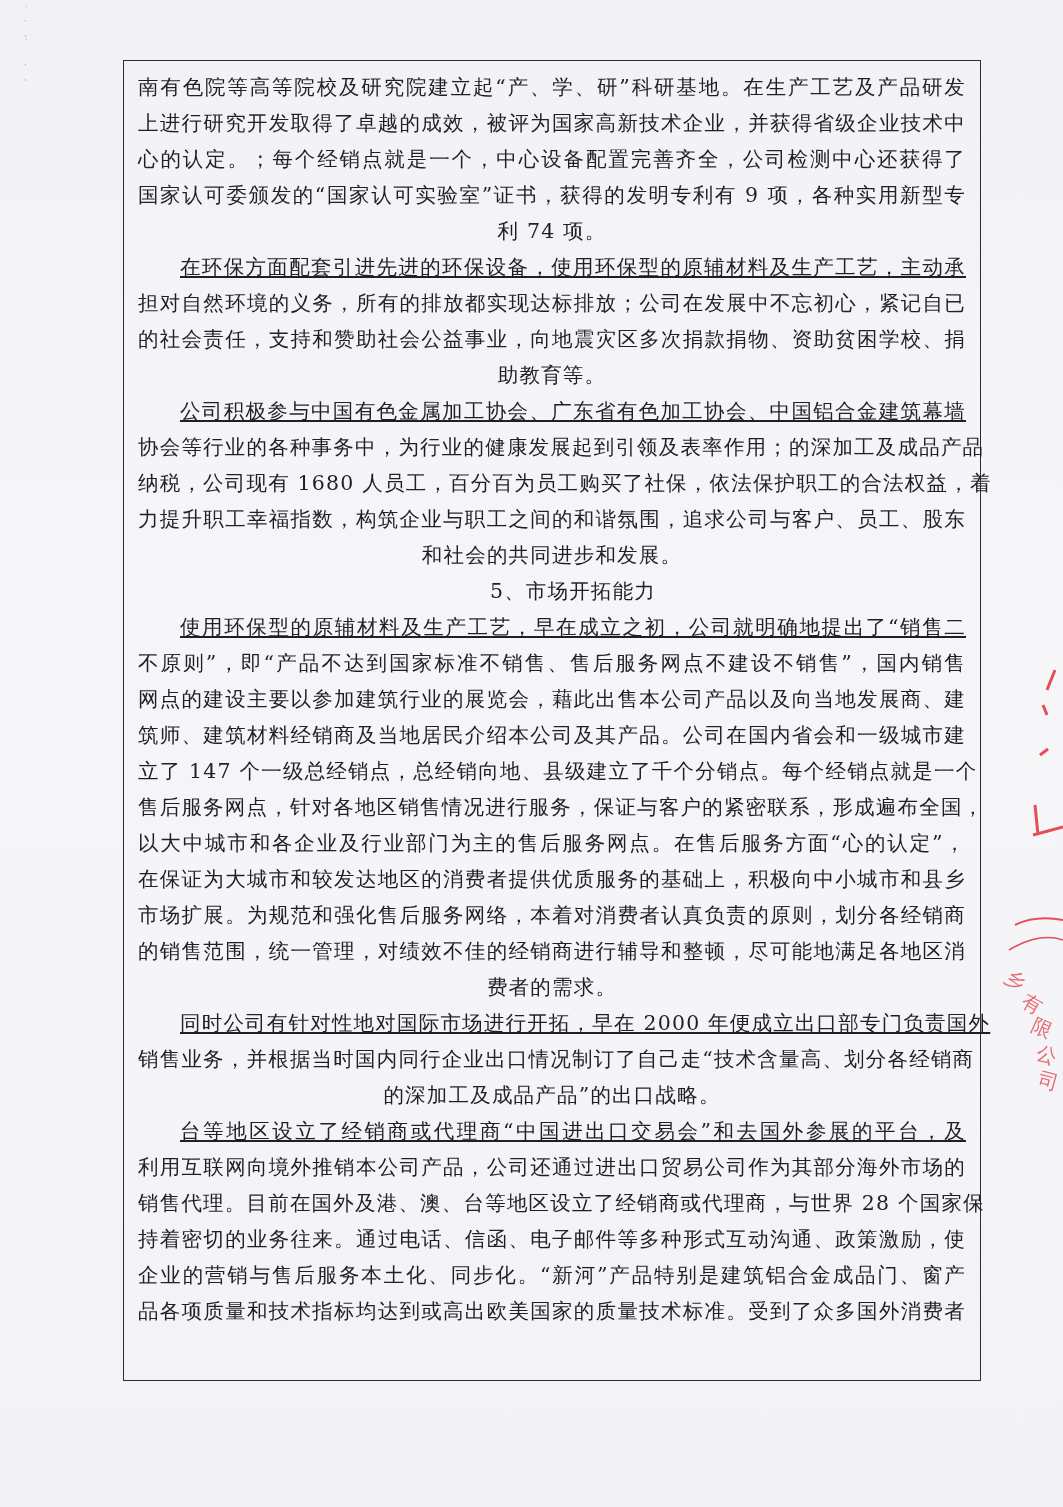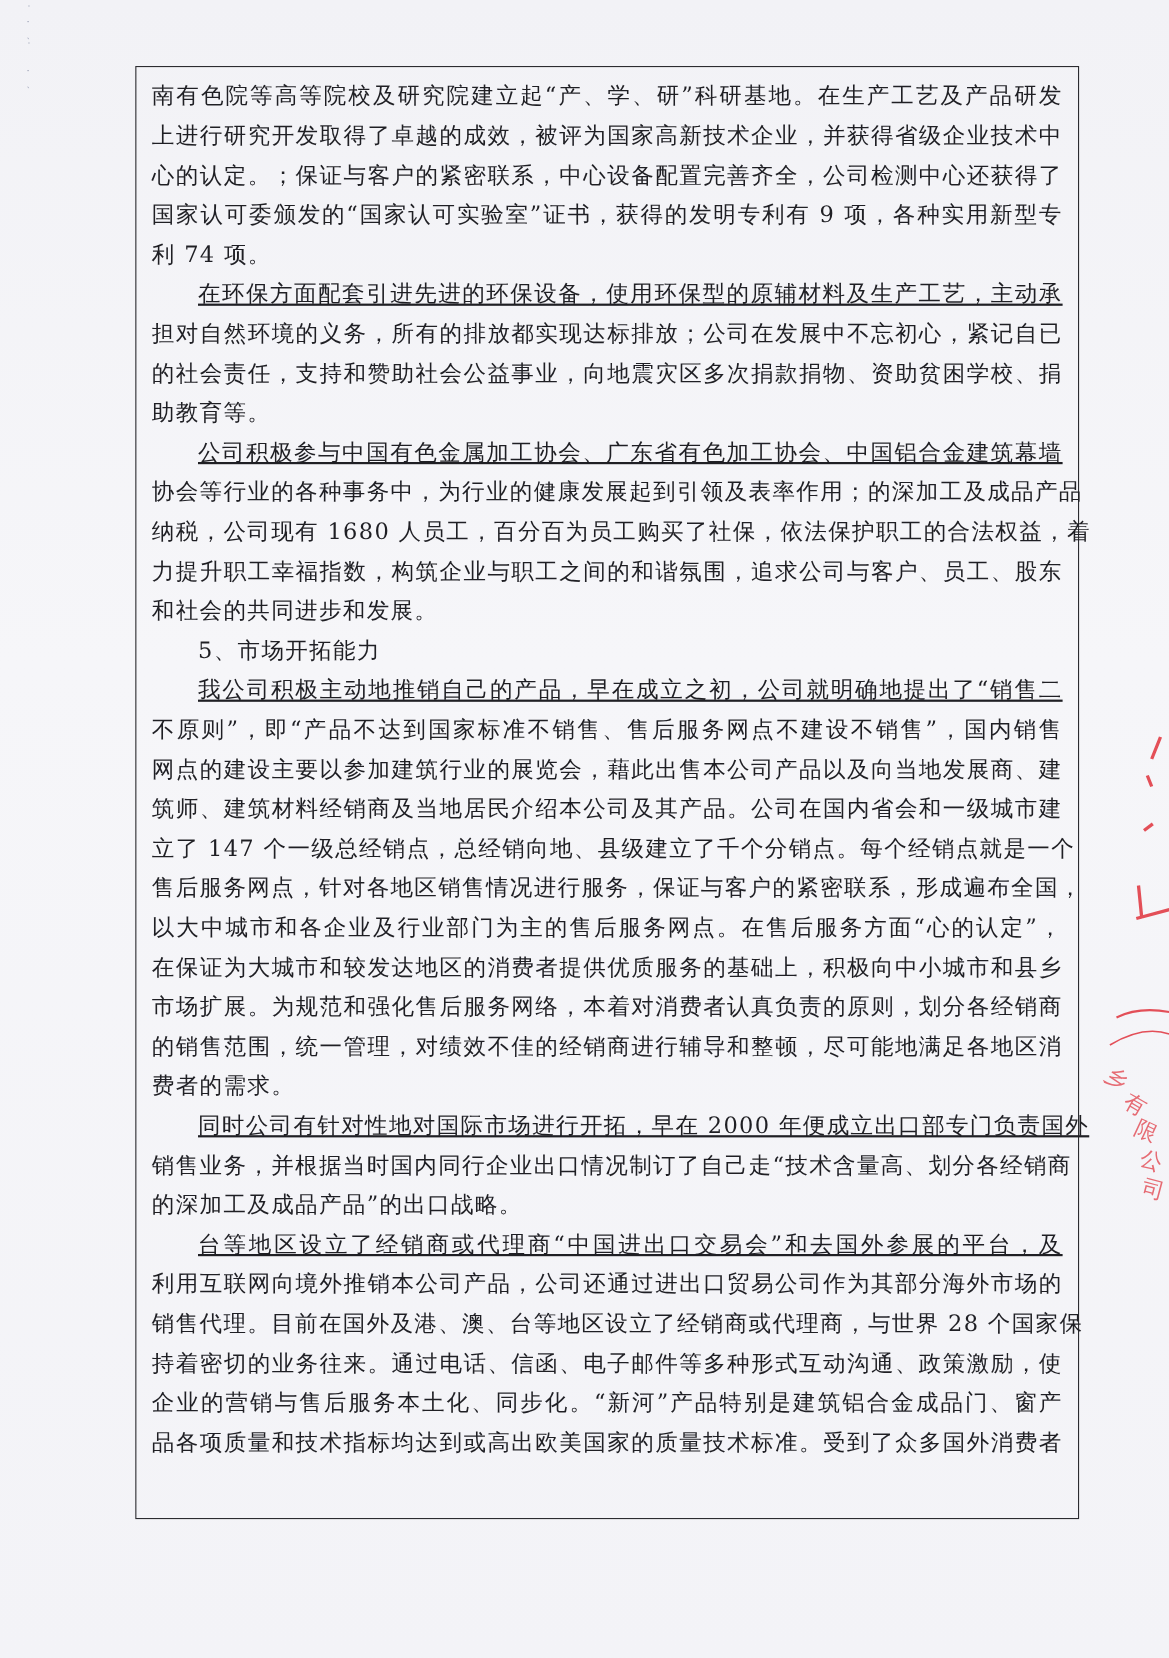--- a/index.html
+++ b/index.html
@@ -15,20 +15,21 @@
   }
   .frame {
     position: absolute; left: 123px; top: 60px; width: 858px; height: 1321px;
     border: 1.5px solid #2b2b30; box-sizing: border-box;
     padding: 8px 14px 0 14px;
   }
   .line {
     height: 36px; line-height: 36px; font-size: 20.5px;
     white-space: nowrap; letter-spacing: 1.2px;
     overflow: visible;
+    text-align: center;
   }
   .indent { padding-left: 42px; text-decoration: underline; }
   .heading { padding-left: 42px; }
   .just { text-align: justify; text-align-last: justify; }
   .scan-marks {
     position: absolute; left: 24px; top: 5px; width: 20px; height: 80px;
     color: #9aa0b5; font-size: 9px; line-height: 11px;
   }
   .stamp {
     position: absolute; left: 985px; top: 630px; width: 78px; height: 500px;
@@ -37,34 +38,34 @@
 </style>
 </head>
 <body>
 
 <div class="page">
   <div class="scan-marks">˙<br>·<br>ˎ<br>˙<br><br>·<br>ˎ</div>
 
   <div class="frame" id="frame">
       <div class="line just">南有色院等高等院校及研究院建立起“产、学、研”科研基地。在生产工艺及产品研发</div>
       <div class="line just">上进行研究开发取得了卓越的成效，被评为国家高新技术企业，并获得省级企业技术中</div>
-      <div class="line just">心的认定。；保证与客户的紧密联系，中心设备配置完善齐全，公司检测中心还获得了</div>
+      <div class="line just">心的认定。；每个经销点就是一个，中心设备配置完善齐全，公司检测中心还获得了</div>
       <div class="line just">国家认可委颁发的“国家认可实验室”证书，获得的发明专利有 9 项，各种实用新型专</div>
       <div class="line">利 74 项。</div>
       <div class="line indent just">在环保方面配套引进先进的环保设备，使用环保型的原辅材料及生产工艺，主动承</div>
       <div class="line just">担对自然环境的义务，所有的排放都实现达标排放；公司在发展中不忘初心，紧记自已</div>
       <div class="line just">的社会责任，支持和赞助社会公益事业，向地震灾区多次捐款捐物、资助贫困学校、捐</div>
       <div class="line">助教育等。</div>
       <div class="line indent just">公司积极参与中国有色金属加工协会、广东省有色加工协会、中国铝合金建筑幕墙</div>
       <div class="line just">协会等行业的各种事务中，为行业的健康发展起到引领及表率作用；的深加工及成品产品</div>
       <div class="line just">纳税，公司现有 1680 人员工，百分百为员工购买了社保，依法保护职工的合法权益，着</div>
       <div class="line just">力提升职工幸福指数，构筑企业与职工之间的和谐氛围，追求公司与客户、员工、股东</div>
       <div class="line">和社会的共同进步和发展。</div>
       <div class="line heading">5、市场开拓能力</div>
-      <div class="line indent just">我公司积极主动地推销自己的产品，早在成立之初，公司就明确地提出了“销售二</div>
+      <div class="line indent just">使用环保型的原辅材料及生产工艺，早在成立之初，公司就明确地提出了“销售二</div>
       <div class="line just">不原则”，即“产品不达到国家标准不销售、售后服务网点不建设不销售”，国内销售</div>
       <div class="line just">网点的建设主要以参加建筑行业的展览会，藉此出售本公司产品以及向当地发展商、建</div>
       <div class="line just">筑师、建筑材料经销商及当地居民介绍本公司及其产品。公司在国内省会和一级城市建</div>
       <div class="line just">立了 147 个一级总经销点，总经销向地、县级建立了千个分销点。每个经销点就是一个</div>
       <div class="line just">售后服务网点，针对各地区销售情况进行服务，保证与客户的紧密联系，形成遍布全国，</div>
       <div class="line just">以大中城市和各企业及行业部门为主的售后服务网点。在售后服务方面“心的认定”，</div>
       <div class="line just">在保证为大城市和较发达地区的消费者提供优质服务的基础上，积极向中小城市和县乡</div>
       <div class="line just">市场扩展。为规范和强化售后服务网络，本着对消费者认真负责的原则，划分各经销商</div>
       <div class="line just">的销售范围，统一管理，对绩效不佳的经销商进行辅导和整顿，尽可能地满足各地区消</div>
       <div class="line">费者的需求。</div>

